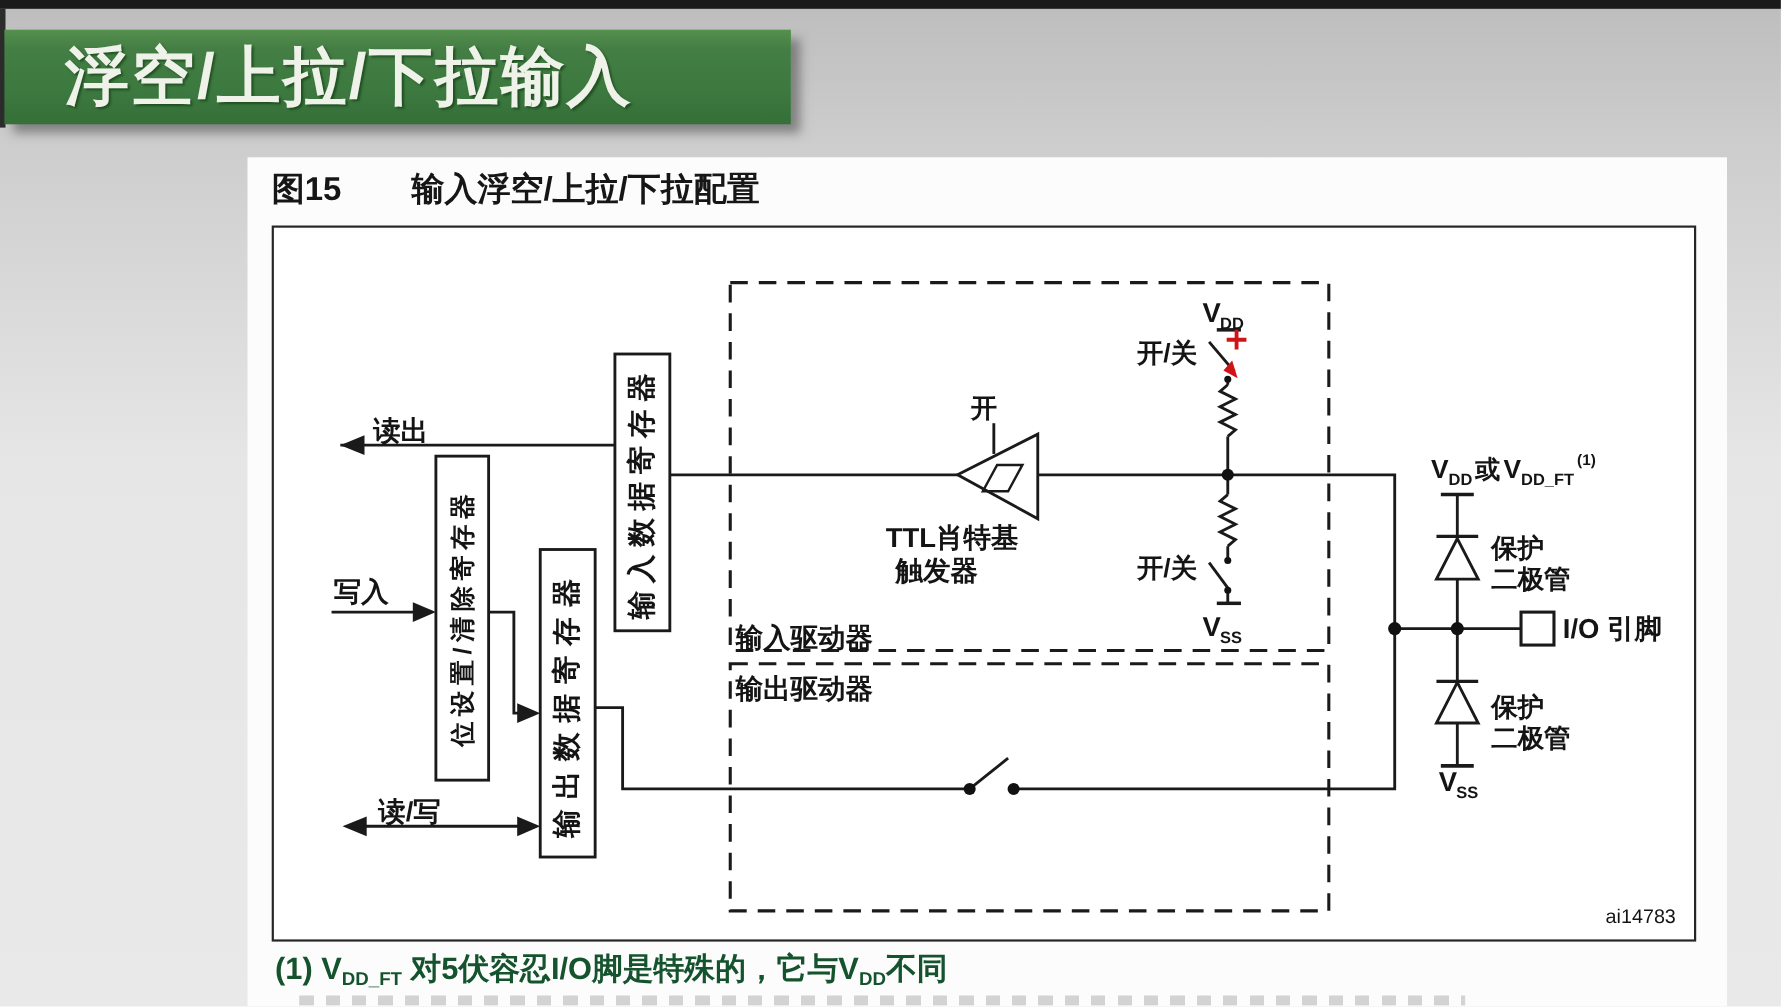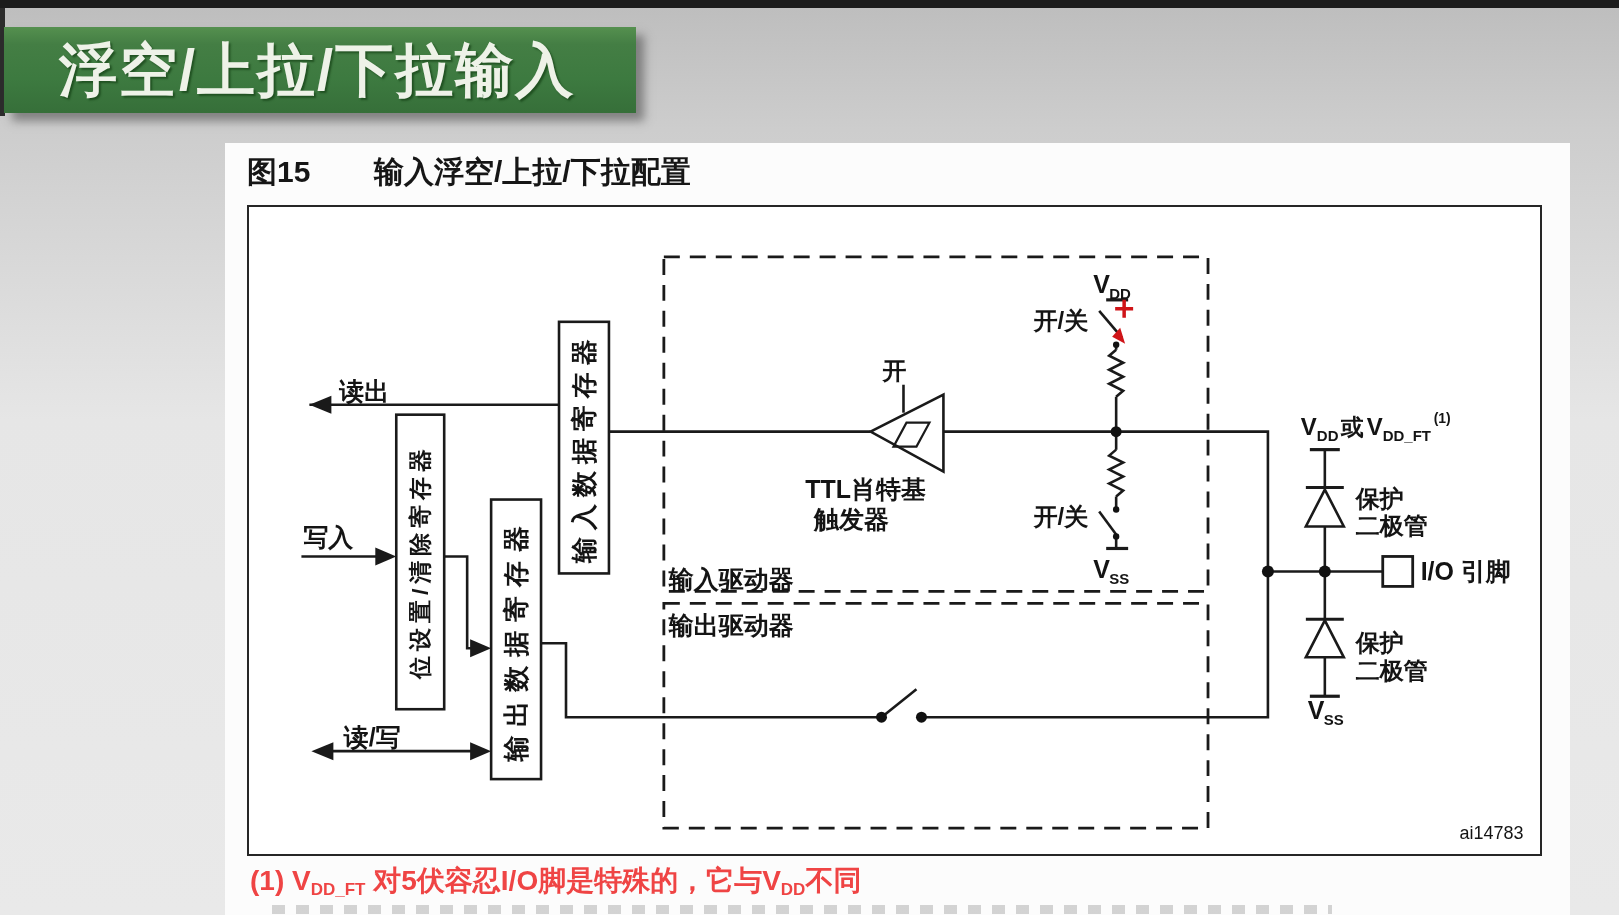--- a/index.html
+++ b/index.html
@@ -6,38 +6,38 @@
   body{
     width:1619px;height:915px;position:relative;overflow:hidden;
     background:linear-gradient(180deg,#bdbdbd 0px,#cdcdcd 130px,#e6e6e6 420px,#e9e9e9 100%);
     font-family:"Liberation Sans","DejaVu Sans",sans-serif;
     -webkit-font-smoothing:antialiased;
   }
   .abs{position:absolute;}
   .top-strip{left:0;top:0;width:1619px;height:8px;background:#1b1b1b;}
   .left-strip{left:0;top:8px;width:5px;height:108px;background:#2c2c2c;}
   .banner{
-    left:4px;top:27px;width:632px;height:86px;
+    left:4px;top:27px;width:715px;height:86px;
     background:linear-gradient(180deg,#superseded 0%,#417e43 20%,#3d7a40 60%,#366f39 100%);
     background:linear-gradient(180deg,#55904f 0%,#447e44 20%,#3d7a40 60%,#366f39 100%);
     box-shadow:8px 8px 9px rgba(70,70,70,.55);
   }
   .banner-title{
     color:#eef2e8;font-size:58px;font-weight:600;letter-spacing:2px;
     line-height:86px;padding-left:55px;white-space:nowrap;
     text-shadow:2px 2px 2px rgba(10,50,10,.55);
   }
   .panel{left:225px;top:143px;width:1345px;height:772px;background:#fcfcfc;}
   .caption{top:152px;font-size:30px;font-weight:700;color:#161616;white-space:nowrap;}
   .caption-num{left:247px;text-align:right;}
   .caption-title{left:358px;margin-left:16px;}
   .frame{left:247px;top:205px;width:1291px;height:647px;border:2.5px solid #262626;background:#fff;}
   .frame svg{display:block;}
   .footnote{
-    left:250px;top:862px;font-size:28px;font-weight:600;color:#ef4444;white-space:nowrap;
+    left:250px;top:862px;font-size:28px;font-weight:600;color:#14532d;white-space:nowrap;
   }
   .footnote sub{font-size:17px;font-weight:700;vertical-align:-5px;line-height:0;}
   .bottom-cut{
     left:272px;top:905px;width:1060px;height:9px;opacity:.42;
     background:repeating-linear-gradient(90deg,#9a9a9a 0 13px,transparent 13px 24px);
   }
   svg text{font-family:"Liberation Sans","DejaVu Sans",sans-serif;fill:#141414;}
   .cjk{font-weight:700;}
 </style>
 </head>

